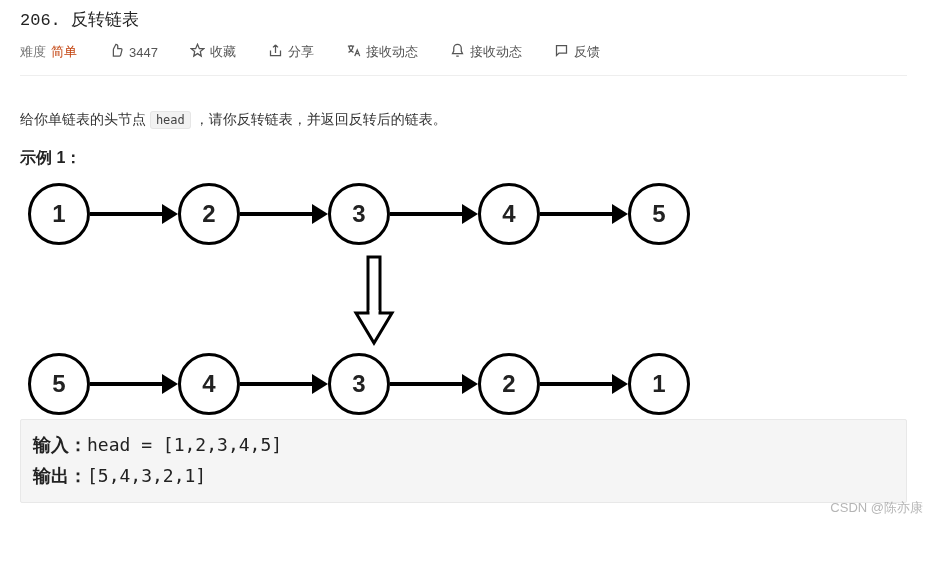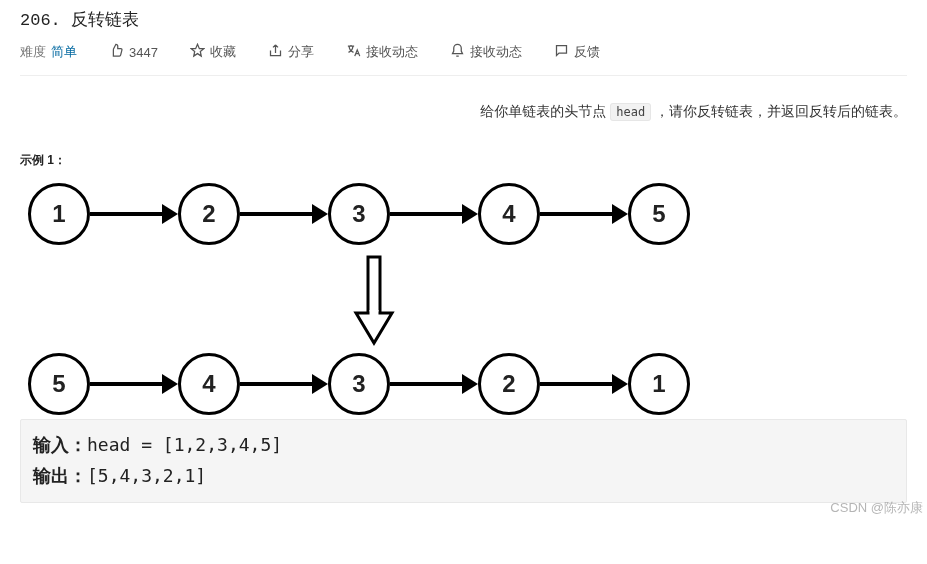--- a/index.html
+++ b/index.html
@@ -27,42 +27,41 @@
     padding-bottom: 14px;
     border-bottom: 1px solid #eee;
   }
   .meta-item {
     display: inline-flex;
     align-items: center;
     gap: 5px;
     cursor: pointer;
   }
   .diff-label { color: #777; }
-  .diff-easy { color: #0369a1; }
+  .diff-easy { color: #c2410c; }
   .icon { display:inline-block; }
   .desc {
-    margin-top: 24px;
+    margin-top: 32px;
     font-size: 14px;
     color: #333;
     line-height: 1.6;
-    text-align: right;
   }
   .code-inline {
     background: #f2f2f2;
     border: 1px solid #e6e6e6;
     border-radius: 3px;
     padding: 1px 5px;
     font-family: Consolas, Menlo, monospace;
     font-size: 12px;
     color: #444;
   }
   .example-title {
-    margin-top: 30px;
+    margin-top: 18px;
     font-weight: 700;
-    font-size: 12px;
+    font-size: 16px;
   }
   .diagram-wrap { margin-top: 14px; }
   .list-row {
     display: flex;
     align-items: center;
     padding-left: 8px;
   }
   .node {
     width: 62px; height: 62px;
     border: 3px solid #000;

